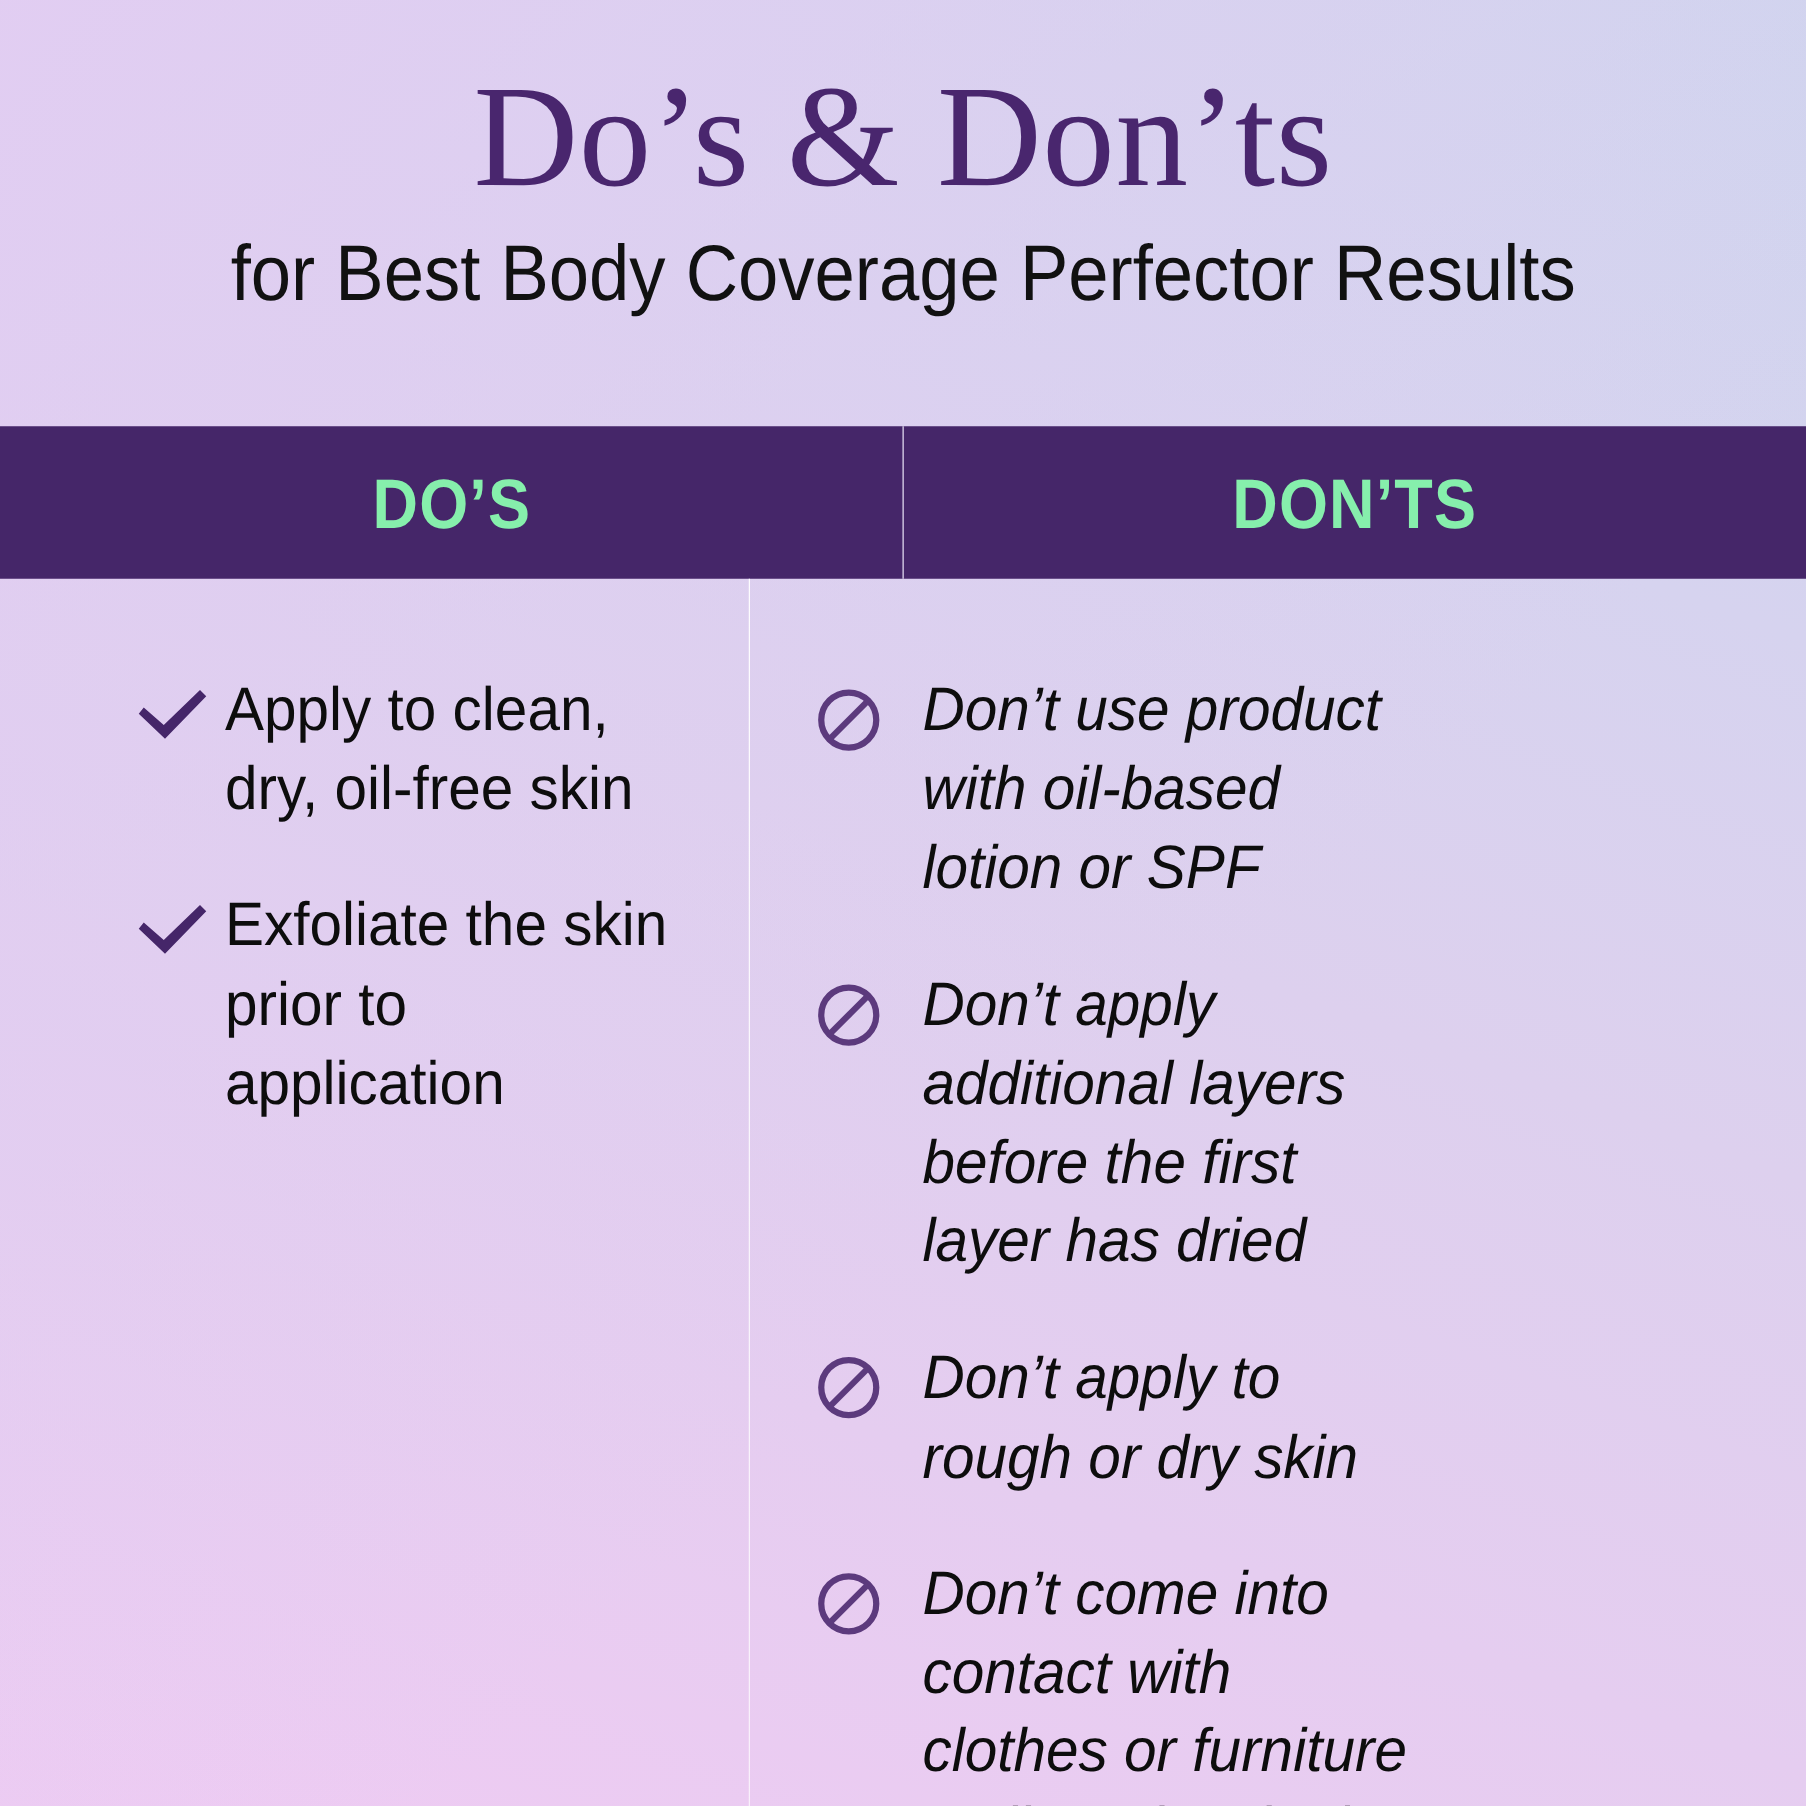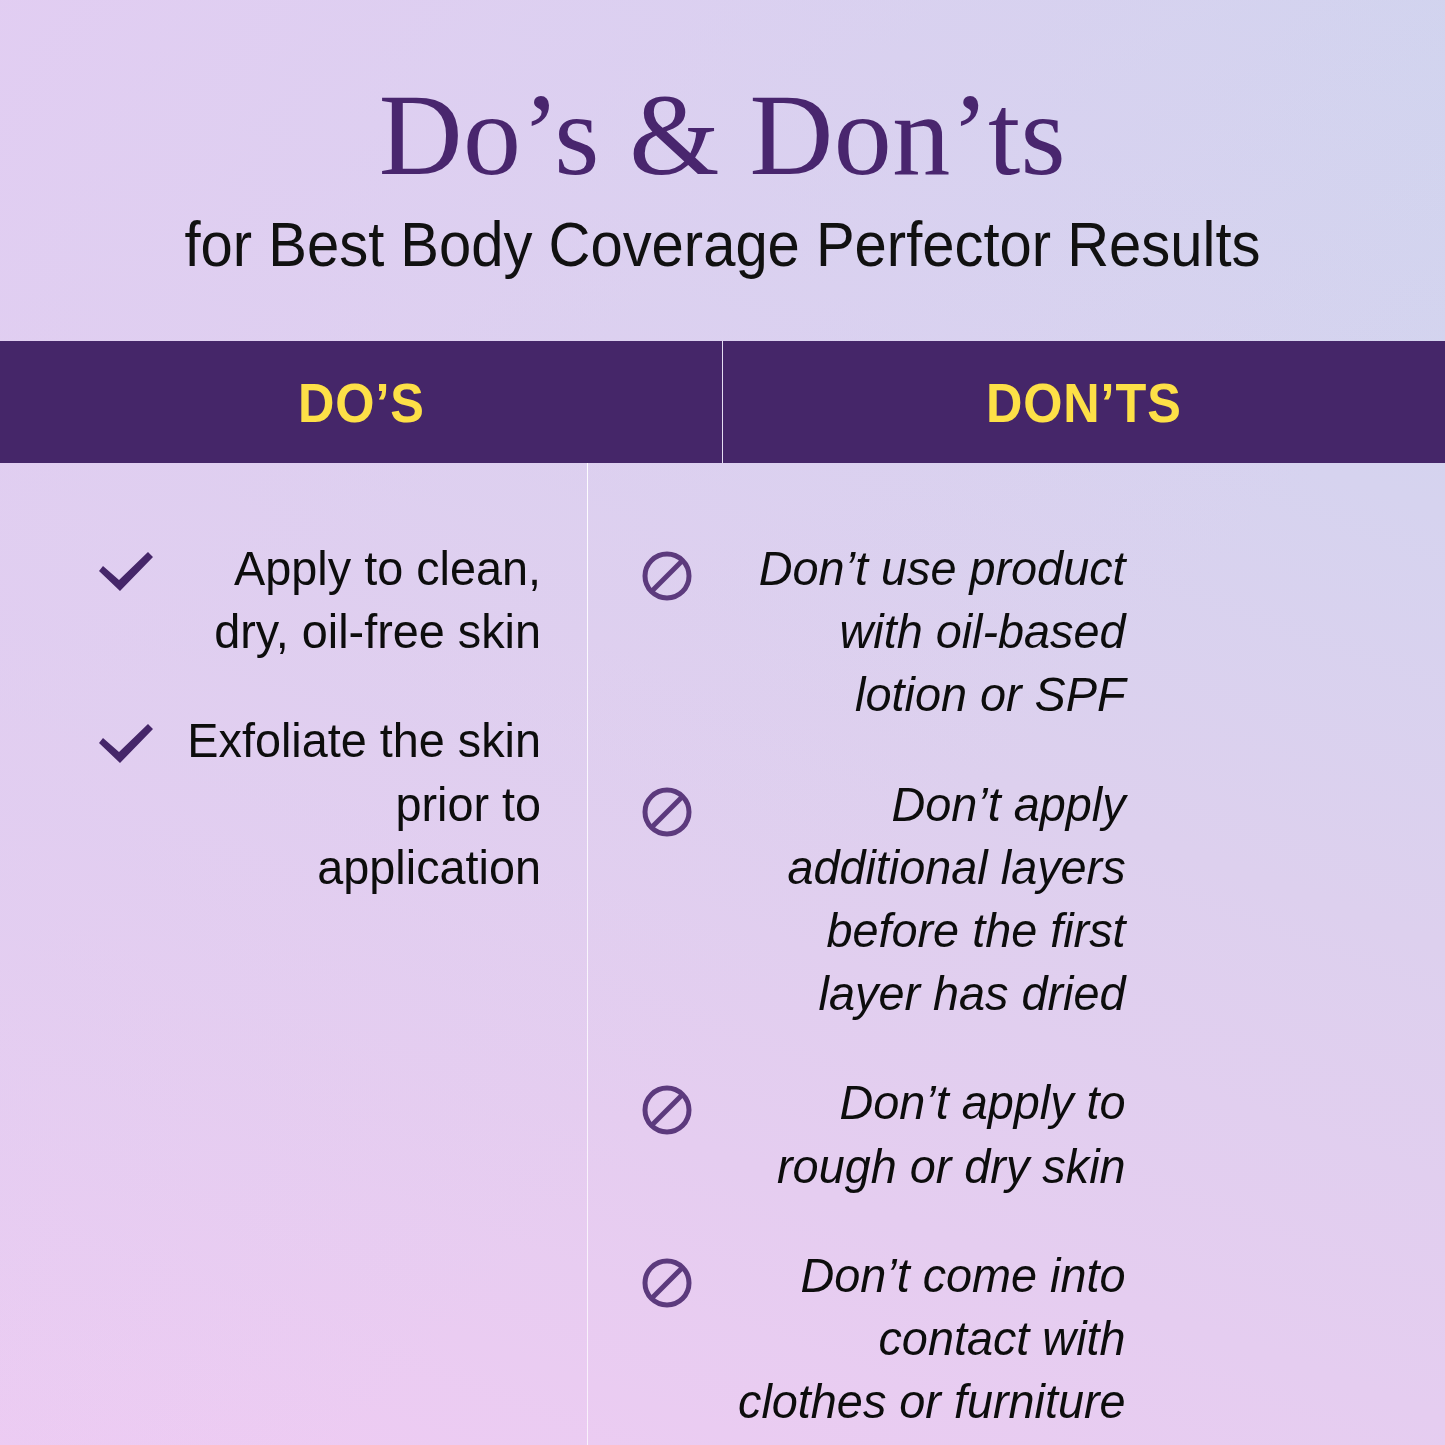--- a/index.html
+++ b/index.html
@@ -34,21 +34,20 @@
   }
 
   
   .head {
     position: absolute;
     left: 0;
     top: 0;
     width: 1445px;
     height: 385px;
     text-align: center;
-    margin-top: 25px;
   }
   .title {
     margin: 0;
     padding-top: 48px;
     font-family: "Liberation Serif", "DejaVu Serif", serif;
     font-size: 116px;
     line-height: 1.08;
     font-weight: 400;
     color: #49266e;
     letter-spacing: 0.5px;
@@ -75,21 +74,21 @@
     height: 122px;
     background: #452669;
     display: flex;
   }
   .band-cell {
     flex: 0 0 auto;
     display: flex;
     align-items: center;
     justify-content: center;
     height: 122px;
-    color: #fde047;
+    color: #86efac;
   }
   .band-cell.left  { width: 722px; }
   .band-cell.right { width: 722px; }
   .band-sep {
     width: 1px;
     height: 122px;
     background: #e4ddf2;
     flex: 0 0 auto;
   }
   .band-label {
@@ -97,26 +96,25 @@
     font-weight: 700;
     font-size: 56px;
     letter-spacing: 1px;
     transform: scaleX(0.9);
     white-space: nowrap;
   }
 
   
   .body-area {
     position: absolute;
-    left: 0;
+    left: 12px;
     top: 463px;
     width: 1162px;
     height: 982px;
     display: flex;
-    text-align: right;
   }
   .col {
     box-sizing: border-box;
     height: 982px;
     padding-top: 74px;
   }
   .col.left  { width: 722px; padding-left: 96px;  padding-right: 28px; }
   .col.right { width: 722px; padding-left: 52px;  padding-right: 18px; font-style: italic; }
 
   .divider {

